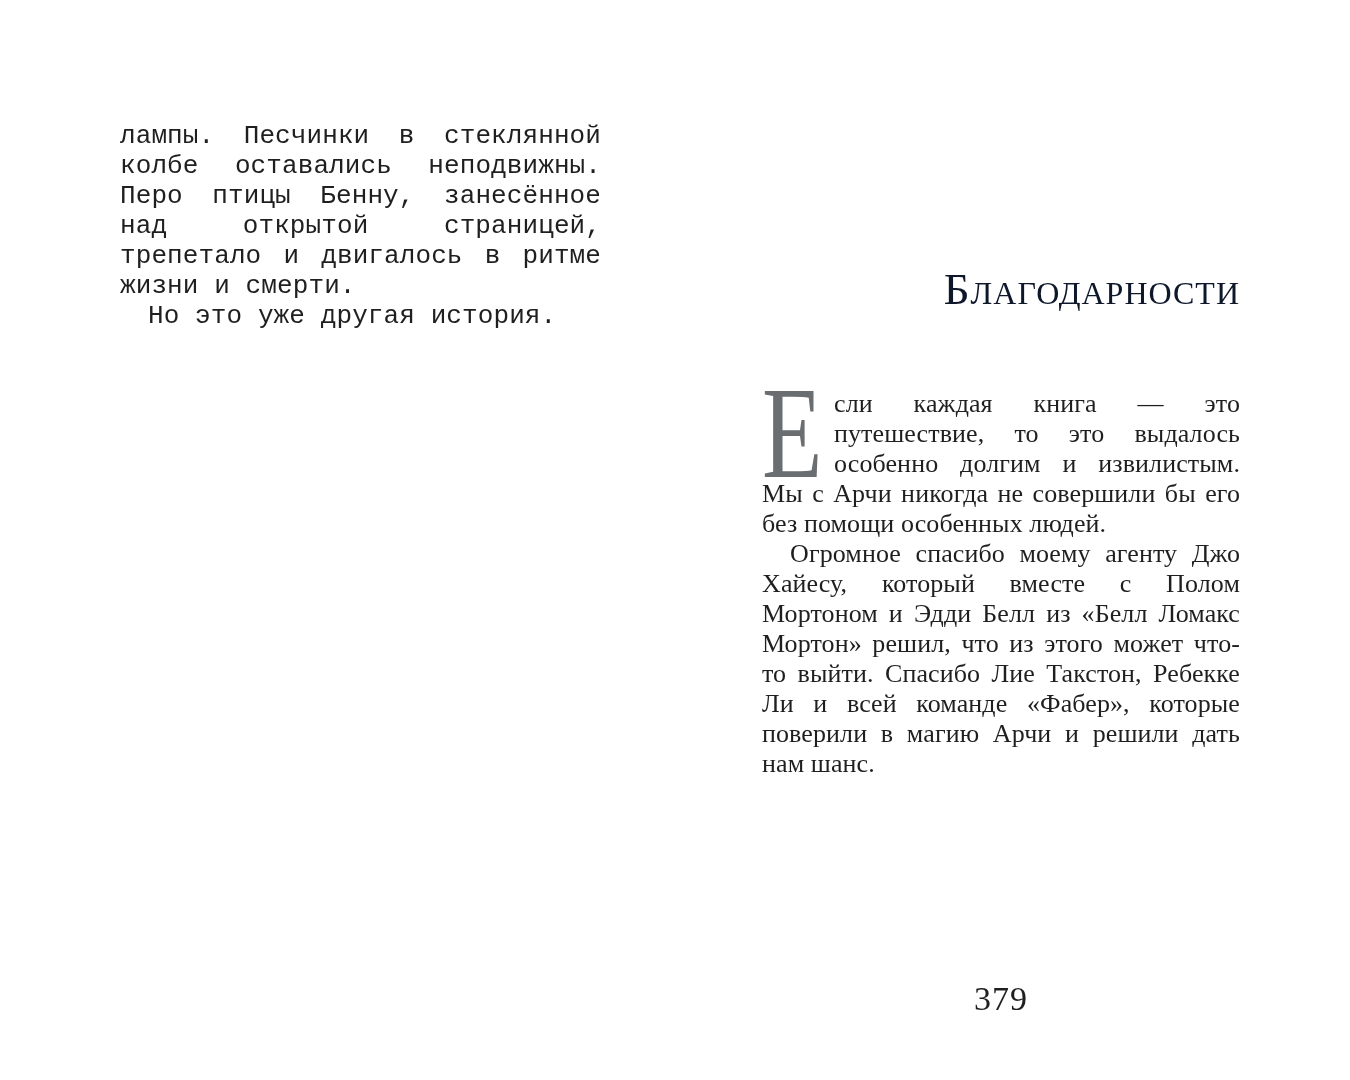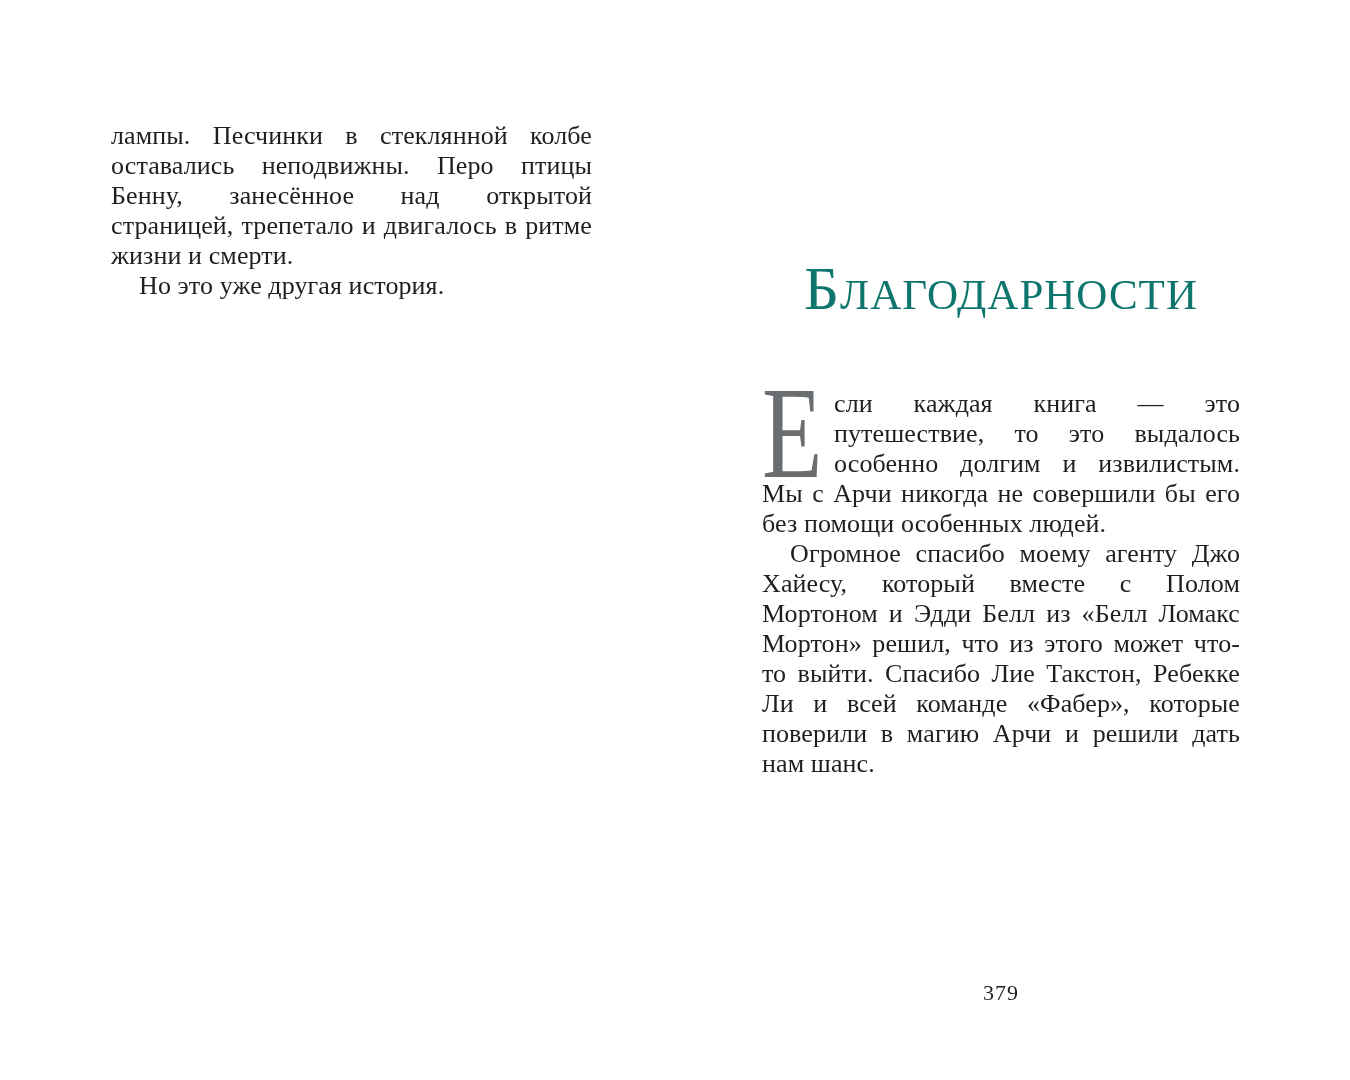--- a/index.html
+++ b/index.html
@@ -15,22 +15,23 @@
     overflow: hidden;
     font-family: "Liberation Serif", "DejaVu Serif", serif;
     color: #1f1f1f;
   }
   .page-column {
     position: absolute;
     top: 0;
     height: 1080px;
   }
   .page-left {
-    left: 111px;
+    left: 120px;
     width: 481px;
+    font-family: Liberation Mono, monospace;
   }
   .page-right {
     left: 762px;
     width: 478px;
   }
   .body-text {
     position: absolute;
     left: 0;
     width: 100%;
     font-size: 26px;
@@ -52,45 +53,45 @@
     text-indent: 28px;
   }
   .chapter-heading {
     position: absolute;
     top: 266px;
     left: 0;
     width: 100%;
     margin: 0;
     font-weight: 400;
     font-variant: small-caps;
-    font-size: 61px;
+    font-size: 45px;
     line-height: 46px;
     letter-spacing: 1px;
-    text-align: center;
-    color: #0f766e;
+    text-align: right;
+    color: #0f172a;
     white-space: nowrap;
   }
   .drop-cap {
     float: left;
     width: 62px;
     height: 88px;
     font-size: 132px;
     line-height: 88px;
     transform: scaleX(0.75);
     transform-origin: 0 50%;
     margin-right: 10px;
     color: #6b6e71;
   }
   .page-number {
     position: absolute;
     top: 980px;
     left: 0;
     width: 100%;
     text-align: center;
-    font-size: 22px;
+    font-size: 34px;
     letter-spacing: 1px;
     color: #1f1f1f;
   }
 </style>
 </head>
 <body>
 
 <div class="spread">
 
   <div class="page-column page-left">

